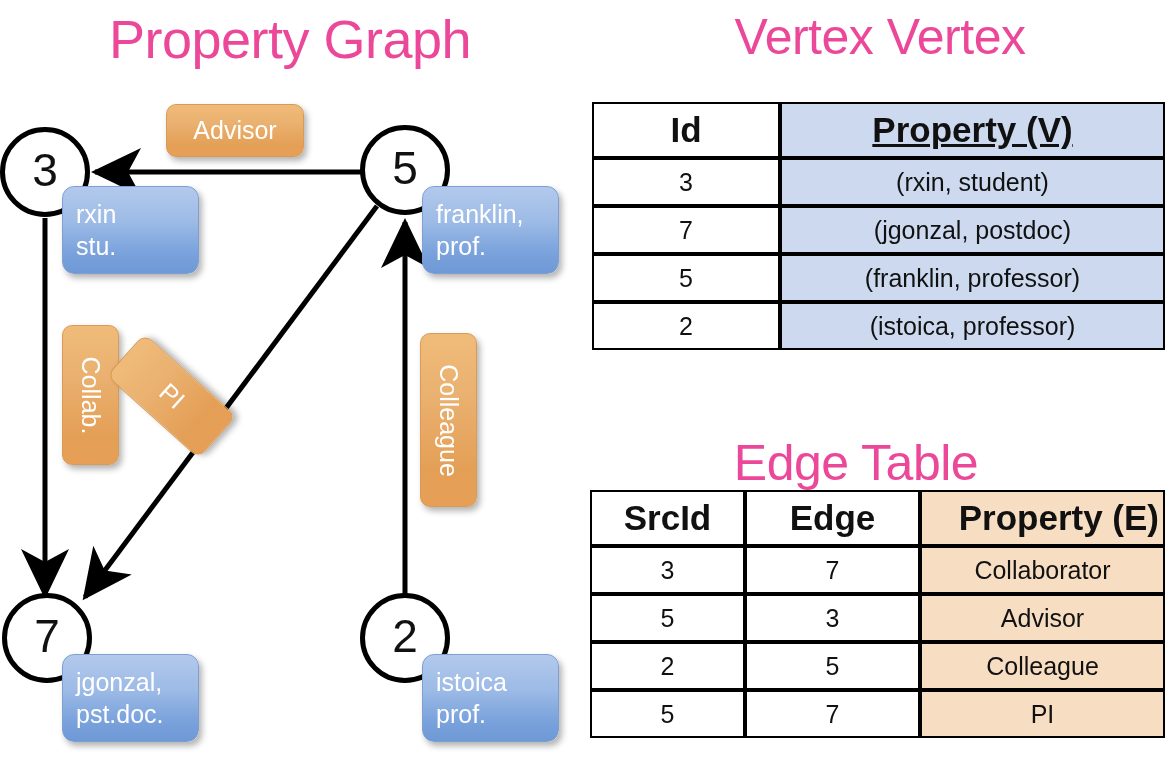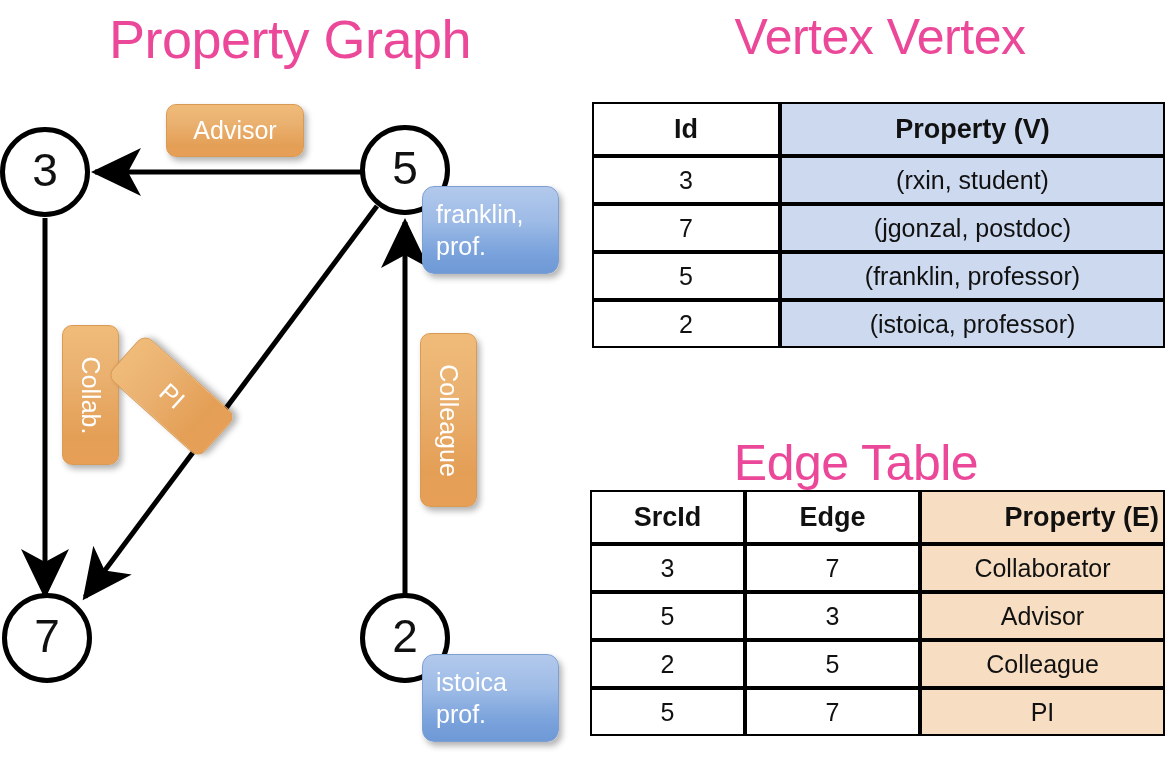--- a/index.html
+++ b/index.html
@@ -97,27 +97,27 @@
     text-align: center;
     font-weight: 400;
     font-size: 25px;
     color: #111;
     padding: 6px 4px;
     height: 48px;
     background: #fff;
   }
   .data-table th {
     font-weight: bold;
-    font-size: 27px;
+    font-size: 35px;
     height: 54px;
   }
   .vtable { left: 592px; top: 102px; }
   .vtable .col-id   { width: 188px; }
   .vtable .col-prop { width: 385px; background: #ccd9ef; }
-  .vtable th.col-prop { background: #ccd9ef; }
+  .vtable th.col-prop { background: #ccd9ef; text-decoration: underline; }
 
   .etable { left: 590px; top: 490px; }
   .etable .col-src  { width: 155px; }
   .etable .col-dst  { width: 175px; }
   .etable .col-prop { width: 245px; background: #f7dec2; }
   .etable th.col-prop { background: #f7dec2; text-align: right; }
 </style>
 </head>
 <body>
 
@@ -139,32 +139,40 @@
     <line x1="45" y1="218" x2="45" y2="595" stroke="#000" stroke-width="5" marker-end="url(#arrowhead)"></line>
 
     <line x1="377" y1="206" x2="85" y2="597" stroke="#000" stroke-width="5" marker-end="url(#arrowhead)"></line>
 
     <line x1="405" y1="594" x2="405" y2="222" stroke="#000" stroke-width="5" marker-end="url(#arrowhead)"></line>
   </svg>
 
   <div class="node-circle" style="left:0px; top:127px;">
     <span>3</span>
   </div>
+  <div class="prop-box" style="left:62px; top:186px; width:137px; height:88px;">
+    <div>rxin</div>
+    <div>stu.</div>
+  </div>
 
   <div class="node-circle" style="left:360px; top:125px;">
     <span>5</span>
   </div>
   <div class="prop-box" style="left:422px; top:186px; width:137px; height:88px;">
     <div>franklin,</div>
     <div>prof.</div>
   </div>
 
   <div class="node-circle" style="left:2px; top:593px;">
     <span>7</span>
   </div>
+  <div class="prop-box" style="left:62px; top:654px; width:137px; height:88px;">
+    <div>jgonzal,</div>
+    <div>pst.doc.</div>
+  </div>
 
   <div class="node-circle" style="left:360px; top:593px;">
     <span>2</span>
   </div>
   <div class="prop-box" style="left:422px; top:654px; width:137px; height:88px;">
     <div>istoica</div>
     <div>prof.</div>
   </div>
 
   <div class="edge-label" style="left:166px; top:104px; width:138px; height:53px;">

